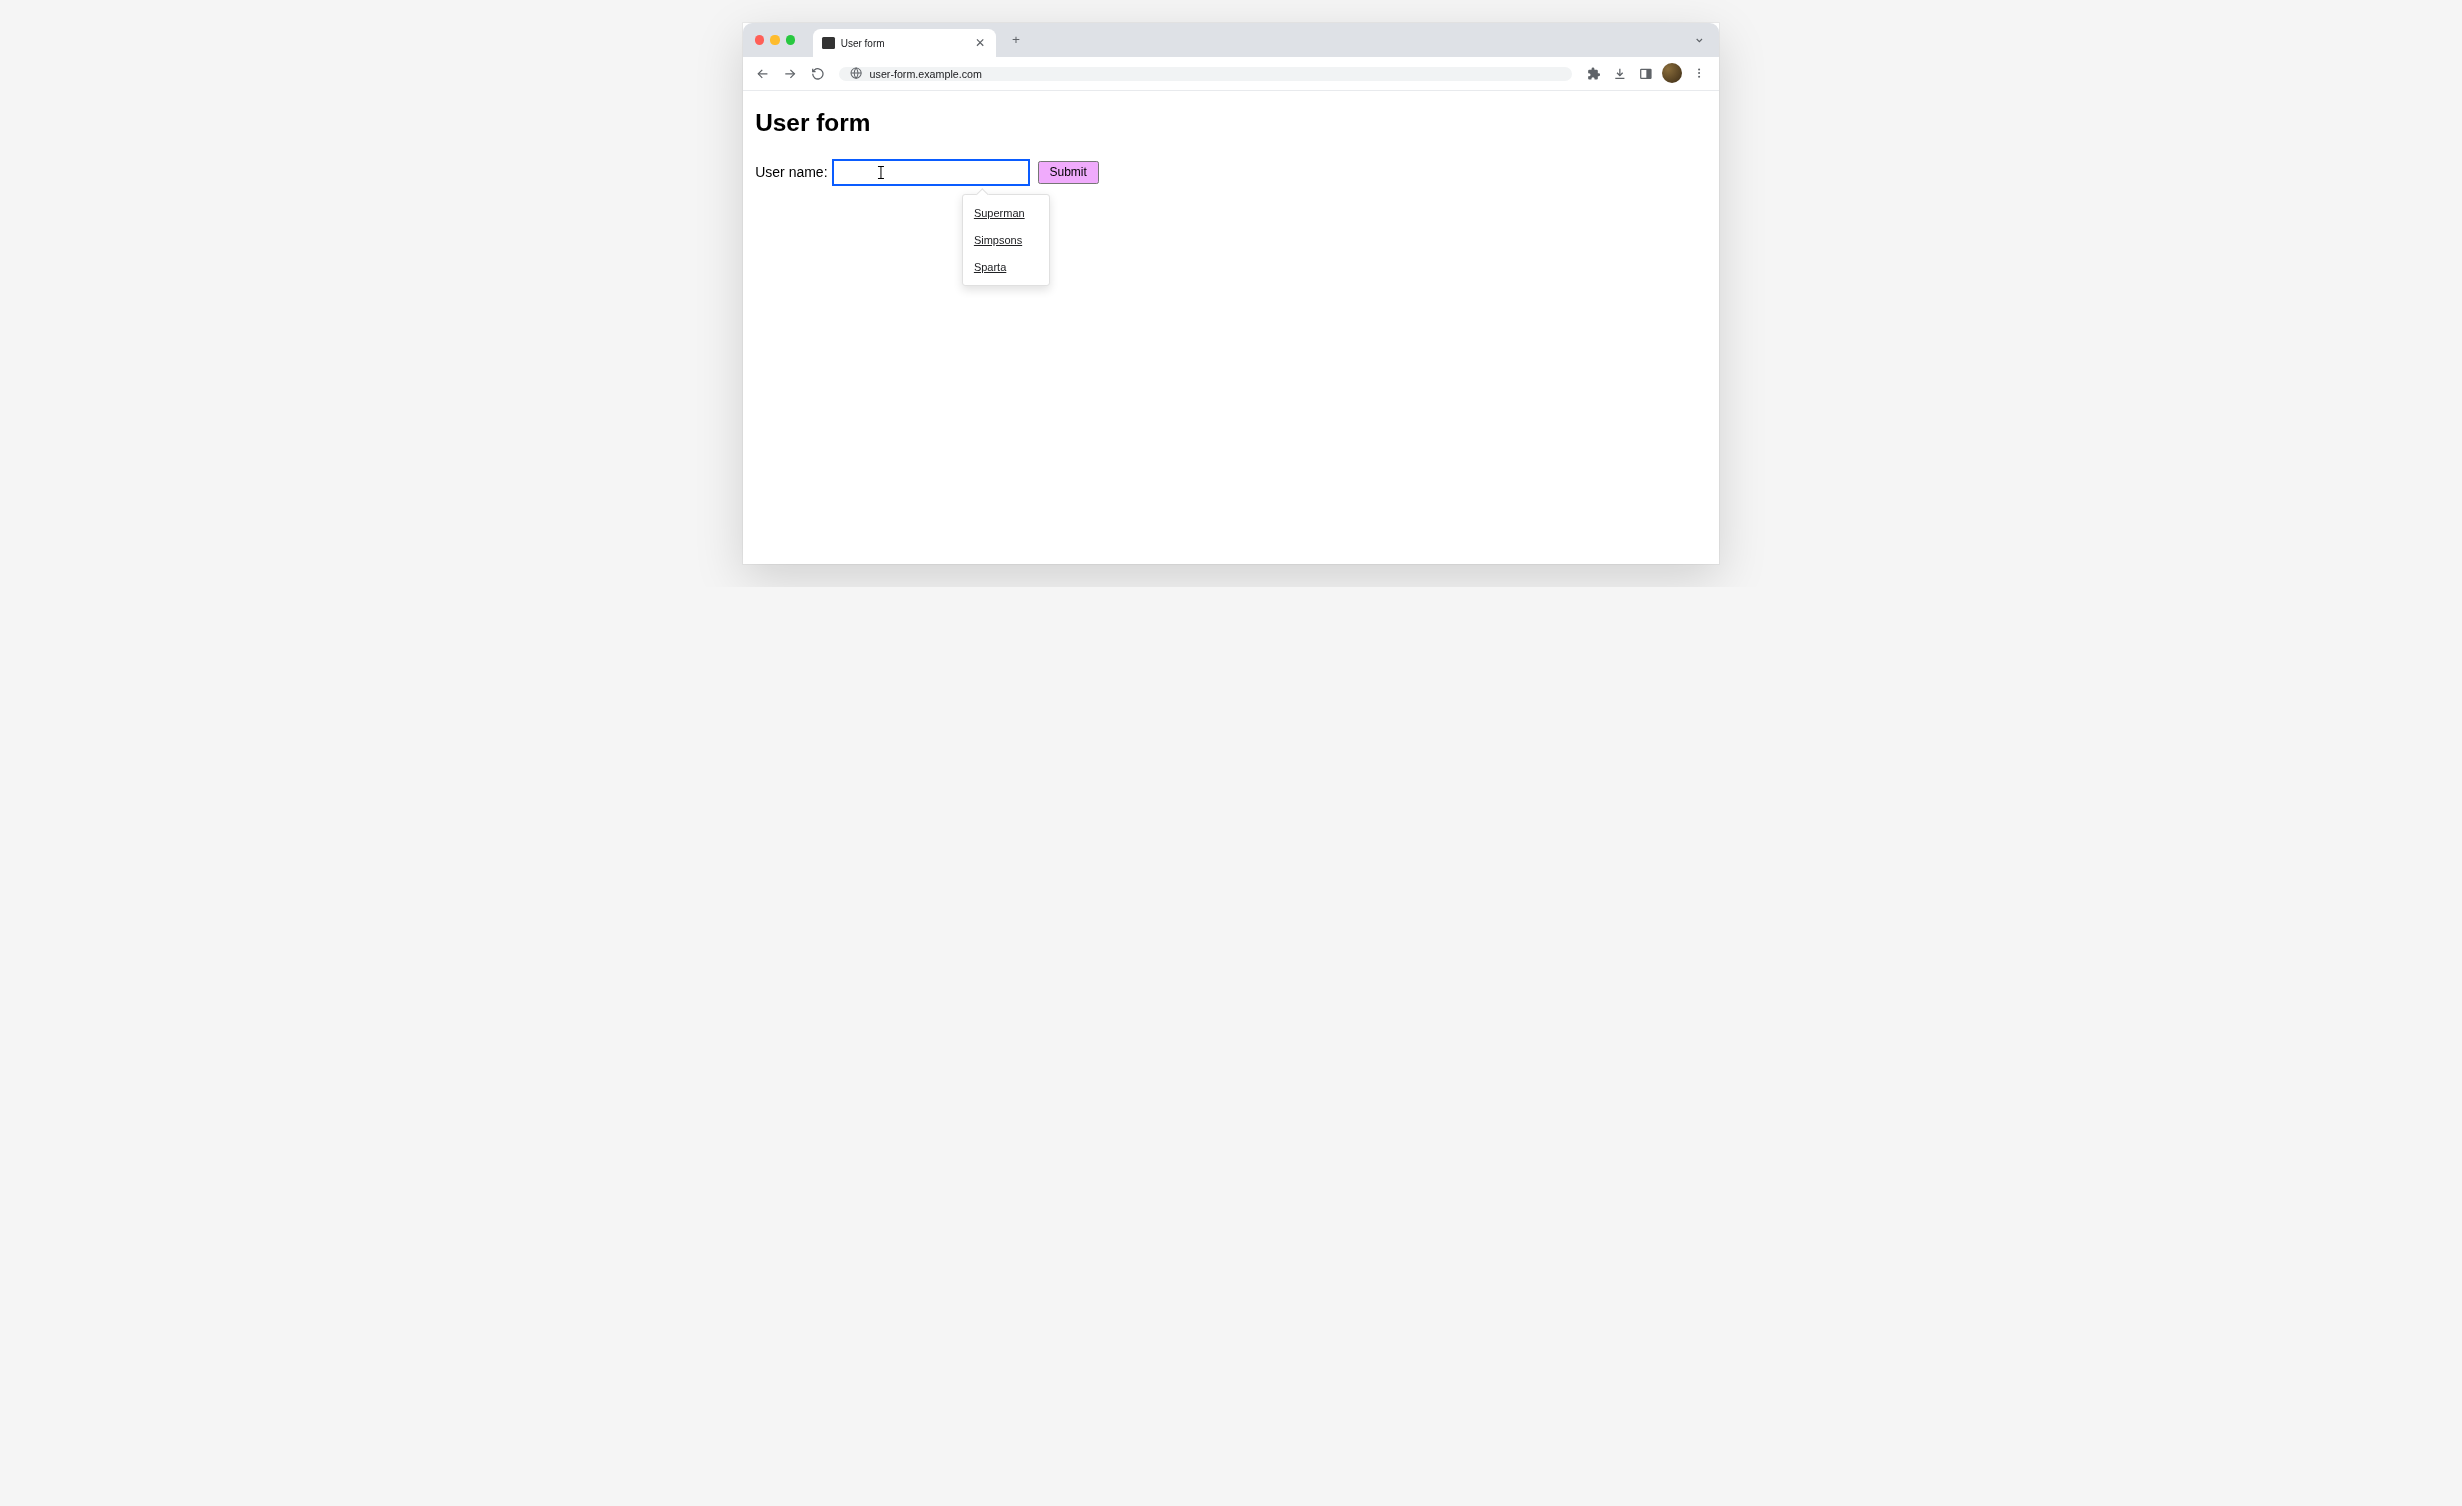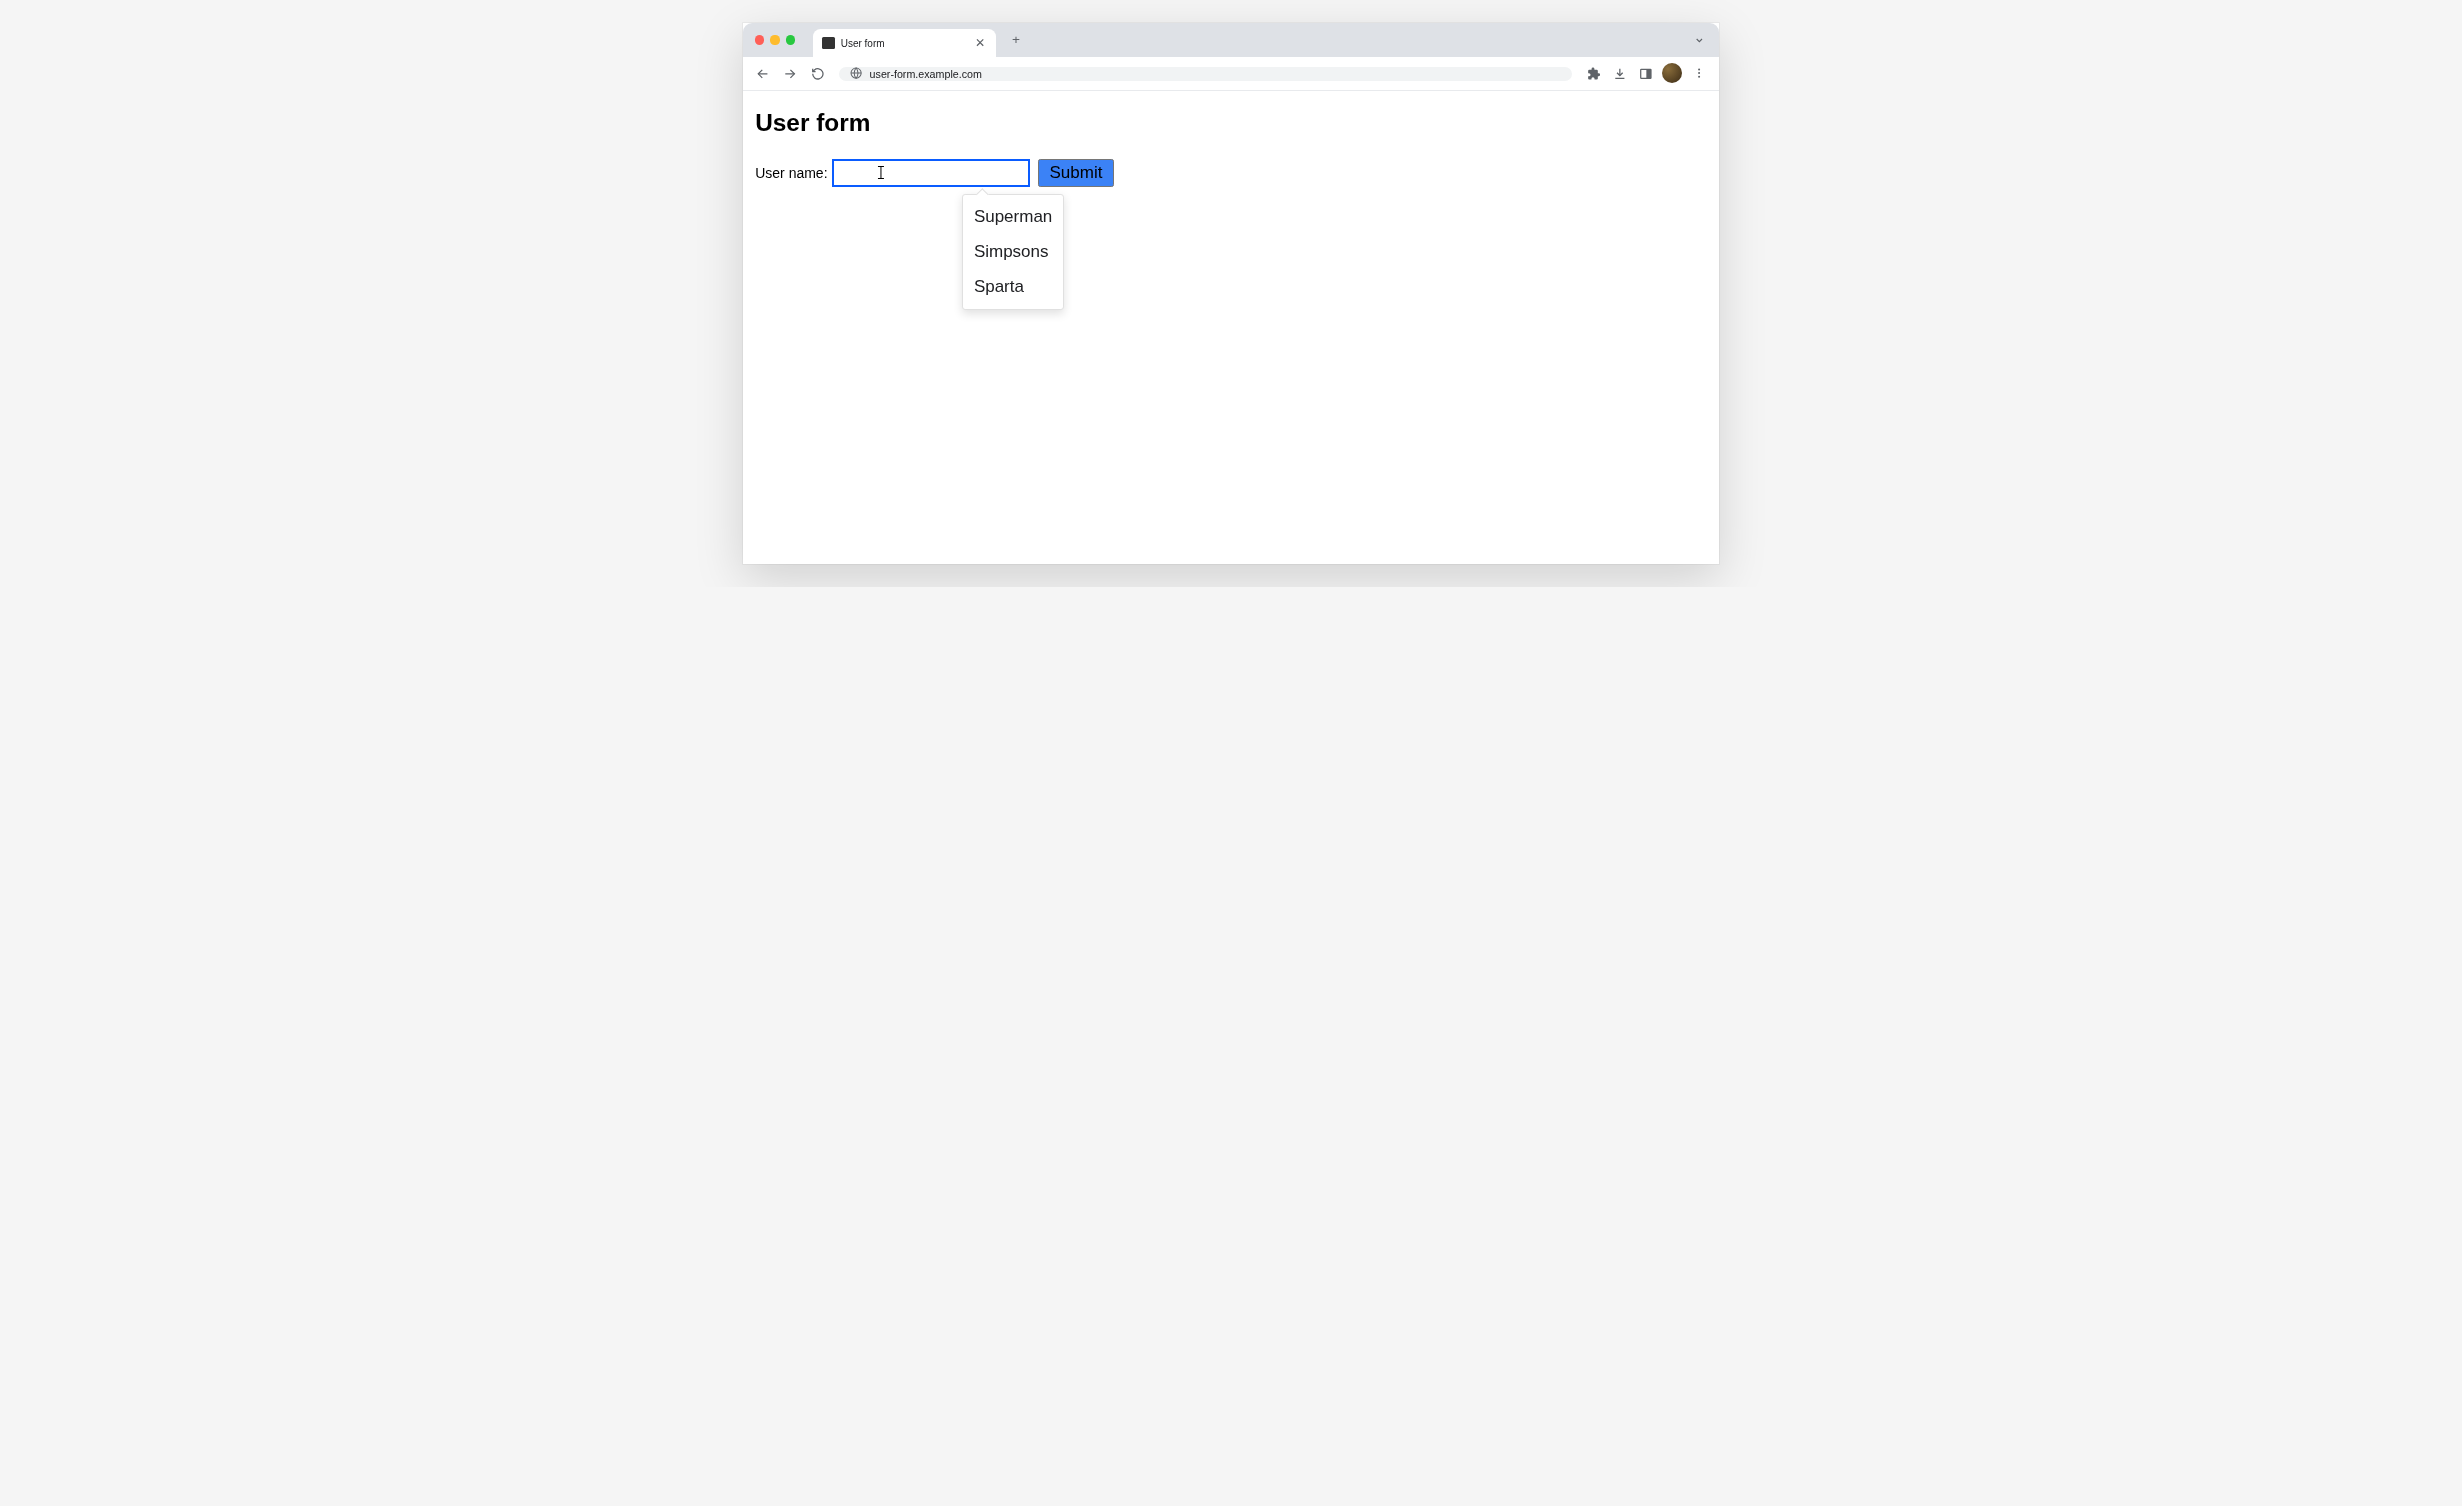--- a/index.html
+++ b/index.html
@@ -223,23 +223,23 @@
       border: 2.3px solid #0a5cff;
       outline: none;
       height: 27.5px;
       width: 198px;
       font-size: 13.7px;
       padding: 1.5px 4.6px;
       font-family: inherit;
     }
     
     .submit-btn {
-      background: #3b82f6;
+      background: #f0abfc;
       border: 0.8px solid #767676;
-      font-size: 17px;
+      font-size: 12px;
       padding: 3.1px 10.7px;
       font-family: inherit;
       cursor: pointer;
       border-radius: 2.3px;
       margin-left: 3.1px;
     }
     
     .autocomplete-dropdown {
       position: absolute;
       top: 35px;
@@ -260,23 +260,24 @@
       width: 7.6px;
       height: 7.6px;
       background: #fff;
       border-left: 0.8px solid #e0e0e0;
       border-top: 0.8px solid #e0e0e0;
       transform: rotate(45deg);
     }
     
     .autocomplete-item {
       padding: 7.6px 10.7px;
-      font-size: 17px;
+      font-size: 11px;
       color: #202124;
       cursor: pointer;
+      text-decoration: underline;
     }
     
     .text-cursor {
       position: absolute;
       width: 7.6px;
       height: 13.7px;
       pointer-events: none;
     }
     
     .text-cursor::before,

